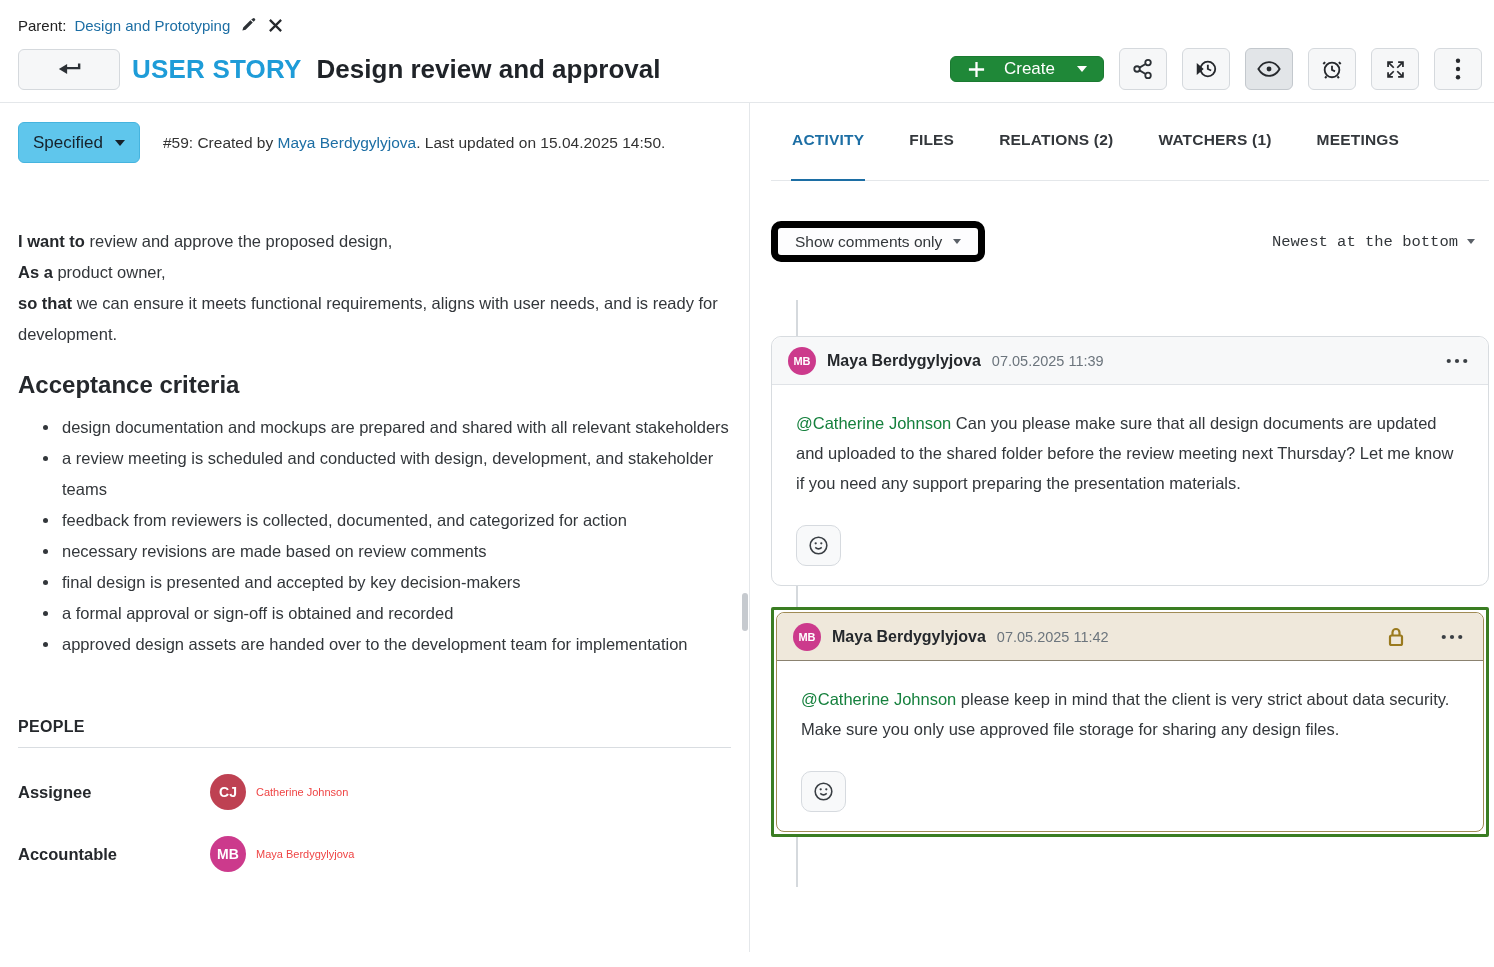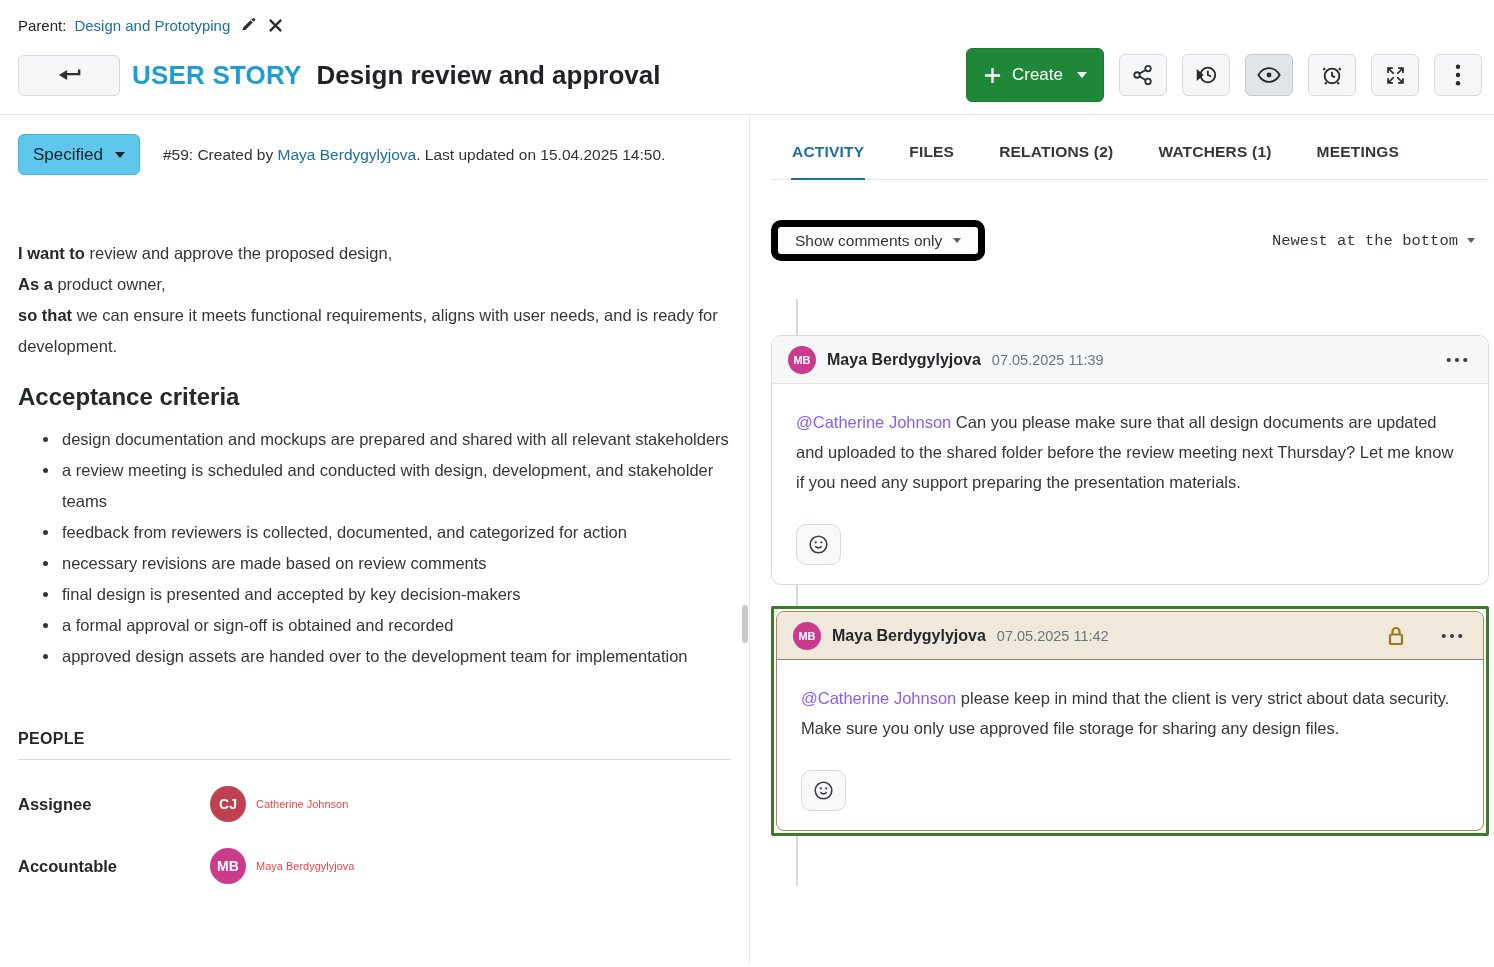--- a/index.html
+++ b/index.html
@@ -12,22 +12,22 @@
   .parent-link { color:#1C6EA4; text-decoration:none; cursor:pointer; }
   .icon-btn-plain { background:none; border:none; cursor:pointer; display:flex; align-items:center; padding:2px; }
 
   
   .wp-header { display:flex; align-items:center; padding:7px 12px 12px 18px; border-bottom:1px solid #E4E7EA; }
   .back-btn { width:102px; height:41px; background:#F6F7F8; border:1px solid #D5D9DD; border-radius:6px;
     display:flex; align-items:center; justify-content:center; cursor:pointer; }
   .wp-type { margin-left:12px; font-size:26px; font-weight:700; color:#1E9CD8; letter-spacing:.2px; }
   .wp-title { margin-left:15px; font-size:26px; font-weight:600; color:#1F2328; }
   .header-actions { margin-left:auto; display:flex; align-items:center; gap:15px; }
-  .create-btn { display:flex; align-items:center; gap:10px; background:#1F8838; border:1px solid #1B7A31;
-    color:#fff; border-radius:6px; height:54px; padding:0 16px; font-size:17px; cursor:pointer; }
+  .create-btn { display:flex; align-items:center; gap:18px; background:#1F8838; border:1px solid #1B7A31;
+    color:#fff; border-radius:6px; height:26px; padding:0 16px; font-size:17px; cursor:pointer; }
   .create-btn .caret { border-top-color:#fff; margin-left:4px; }
   .tool-btn { width:48px; height:42px; background:#F6F7F8; border:1px solid #D5D9DD; border-radius:6px;
     display:flex; align-items:center; justify-content:center; cursor:pointer; }
   .tool-btn.active { background:#E2E5E8; border-color:#C3C8CD; }
 
   .caret { width:0; height:0; border-left:5px solid transparent; border-right:5px solid transparent;
     border-top:6px solid #3a3f44; display:inline-block; }
 
   
   .main { display:flex; height:849px; }
@@ -54,21 +54,21 @@
   .person-row { display:flex; align-items:center; margin-top:26px; }
   .person-label { width:192px; font-size:16.5px; font-weight:700; color:#25282C; }
   .avatar { width:36px; height:36px; border-radius:50%; color:#fff; font-size:14px; font-weight:700;
     display:flex; align-items:center; justify-content:center; flex:0 0 auto; }
   .person-name { margin-left:10px; font-size:11px; color:#ef4444; }
   .left-scroll-thumb { position:absolute; right:1px; top:490px; width:6px; height:38px;
     background:#C6CACF; border-radius:3px; cursor:grab; }
 
   
   .tabs { display:flex; gap:43px; padding-left:20px; border-bottom:1px solid #E4E7EA; }
-  .tab { font-size:15.5px; font-weight:700; color:#33373B; letter-spacing:.2px; padding:6px 1px 17px;
+  .tab { font-size:15.5px; font-weight:700; color:#33373B; letter-spacing:.2px; padding:6px 1px 30px;
     cursor:pointer; border-bottom:2px solid transparent; margin-bottom:-1px; }
   .tab.active { color:#1C6EA4; border-bottom-color:#1C6EA4; }
 
   .activity-controls { margin-top:40px; display:flex; align-items:center; justify-content:space-between; padding-right:14px; }
   .filter-btn { display:flex; align-items:center; gap:11px; background:#FDFDFE; border:7px solid #000000;
     border-radius:10px; height:41px; padding:0 17px; font-size:15.5px; color:#33373B; cursor:pointer; }
   .filter-btn .caret { border-top-color:#5a6067; border-left-width:4.5px; border-right-width:4.5px; border-top-width:5.5px; }
   .sort-select { display:flex; align-items:center; gap:9px; font-size:15.5px; color:#33373B; cursor:pointer; background:none; border:none;font-family:Liberation Mono, monospace; }
   .sort-select .caret { border-top-color:#5a6067; border-left-width:4.5px; border-right-width:4.5px; border-top-width:5.5px; }
 
@@ -80,21 +80,21 @@
 
   .comment-card { border:1px solid #D8DCE0; border-radius:10px; background:#fff; }
   .comment-header { display:flex; align-items:center; gap:11px; height:48px; padding:0 16px;
     background:#F7F8F9; border-bottom:1px solid #E0E3E7; border-radius:10px 10px 0 0; }
   .avatar.sm { width:28px; height:28px; font-size:11px; }
   .comment-author { font-size:16px; font-weight:700; color:#25282C; }
   .comment-time { font-size:14.5px; color:#6C757D; }
   .comment-header .spacer { flex:1; }
   .kebab-btn { background:none; border:none; cursor:pointer; display:flex; align-items:center; padding:4px; }
   .comment-body { padding:23px 24px 19px; font-size:16.5px; line-height:30px; color:#33373B; }
-  .comment-body a { color:#8b5cf6; text-decoration:none; cursor:pointer; }
+  .comment-body a { color:#15803d; text-decoration:none; cursor:pointer; }
   .emoji-btn { margin-top:27px; width:45px; height:41px; background:#F8F9FA; border:1px solid #D6DADF;
     border-radius:10px; display:flex; align-items:center; justify-content:center; cursor:pointer; }
 
   .highlight-wrap { border:3px solid #3A7D22; padding:2px; border-radius:2px; }
   .highlight-wrap .comment-card { border-color:#A08B55; border-radius:8px; }
   .highlight-wrap .comment-header { background:#EFE8DB; border-bottom:1px solid #8B8270; border-radius:8px 8px 0 0; }
 
   svg { display:block; }
 </style>
 </head>

